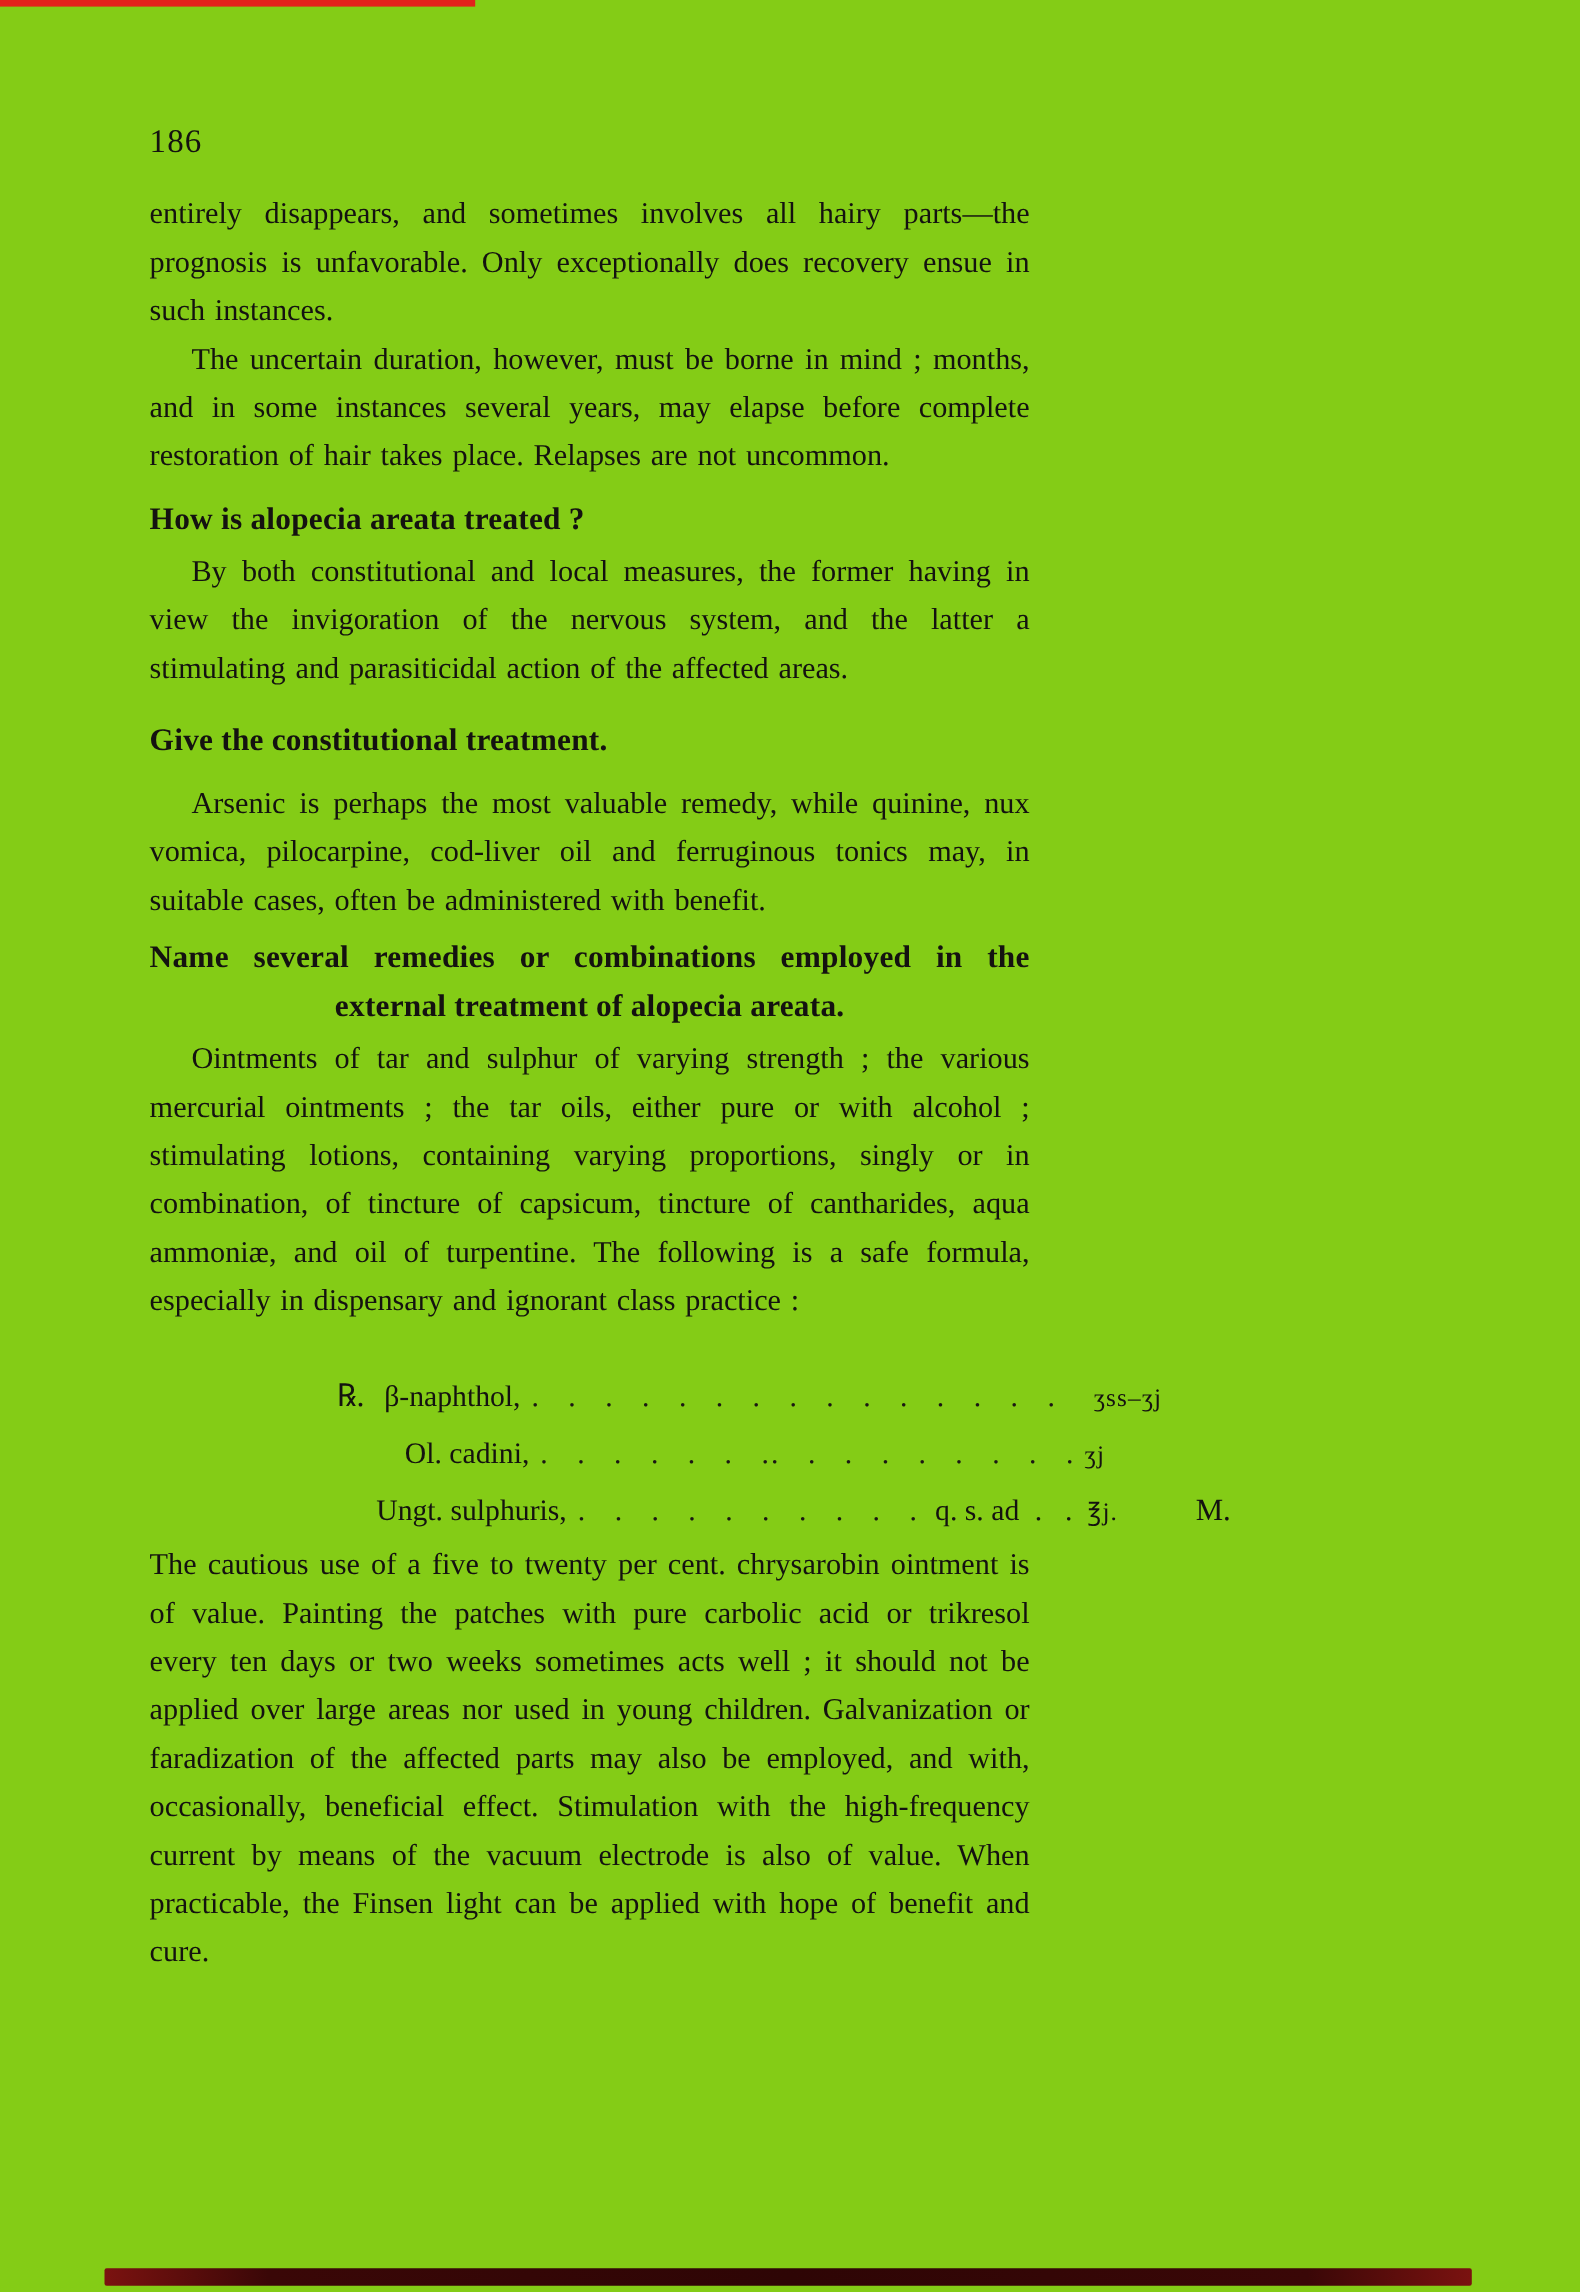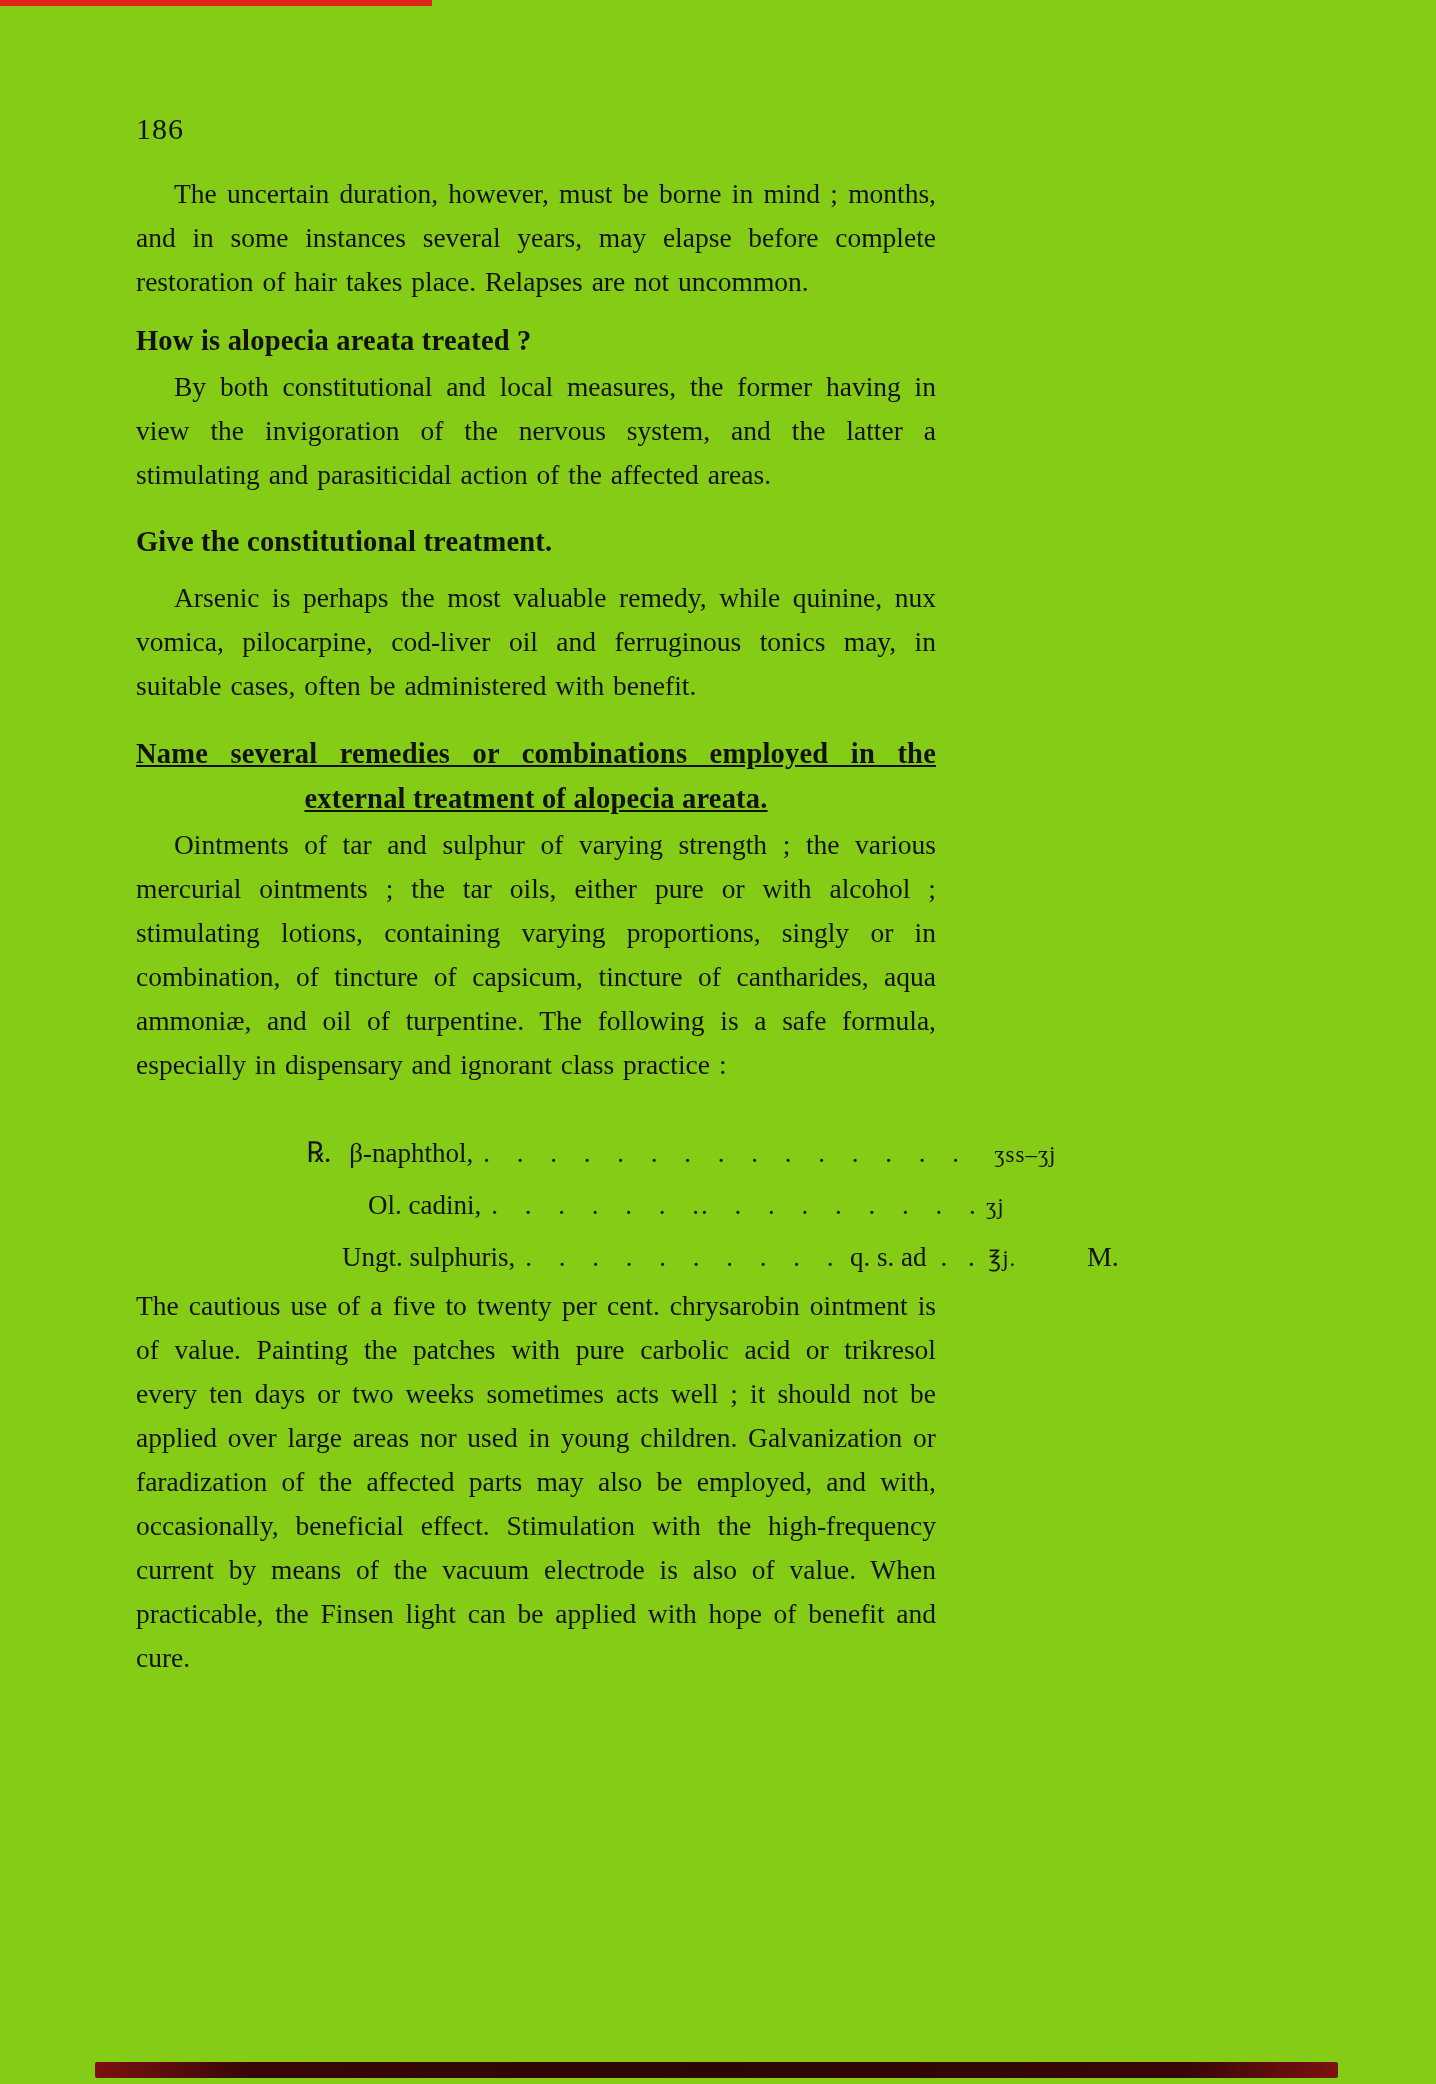--- a/index.html
+++ b/index.html
@@ -57,24 +57,23 @@
   p.indent { text-indent: 38px; }
   .q-heading {
     margin: 14px 0 2px 0;
     font-size: 28.5px;
     font-weight: bold;
     line-height: 45px;
     letter-spacing: 0.2px;
   }
   .q-heading.gap { margin-top: 22px; margin-bottom: 12px; }
   .q-heading.two-line {
-    margin-top: 23px; margin-bottom: 2px;
+    margin-top: 8px; margin-bottom: 2px;
     text-align: justify;
     text-align-last: center;
-    text-decoration: underline;
   }
   .rx-block {
     margin: 40px 0 0 170px;
     width: 830px;
     font-size: 27px;
   }
   .rx-row {
     display: flex;
     align-items: baseline;
     line-height: 50px;
@@ -111,20 +110,21 @@
 <div class="page">
 
   <div class="scan-line-top"></div>
 
   <div class="text-block">
 
     <div class="page-header">
       <span class="page-number">186</span>
     </div>
 
+    <p class="body-text">entirely disappears, and sometimes involves all hairy parts—the prognosis is unfavorable.  Only exceptionally does recovery ensue in such instances.</p>
 
     <p class="body-text indent">The uncertain duration, however, must be borne in mind ; months, and in some instances several years, may elapse before complete restoration of hair takes place.  Relapses are not uncommon.</p>
 
     <h2 class="q-heading">How is alopecia areata treated ?</h2>
 
     <p class="body-text indent">By both constitutional and local measures, the former having in view the invigoration of the nervous system, and the latter a stimulating and parasiticidal action of the affected areas.</p>
 
     <h2 class="q-heading gap">Give the constitutional treatment.</h2>
 
     <p class="body-text indent">Arsenic is perhaps the most valuable remedy, while quinine, nux vomica, pilocarpine, cod-liver oil and ferruginous tonics may, in suitable cases, often be administered with benefit.</p>

